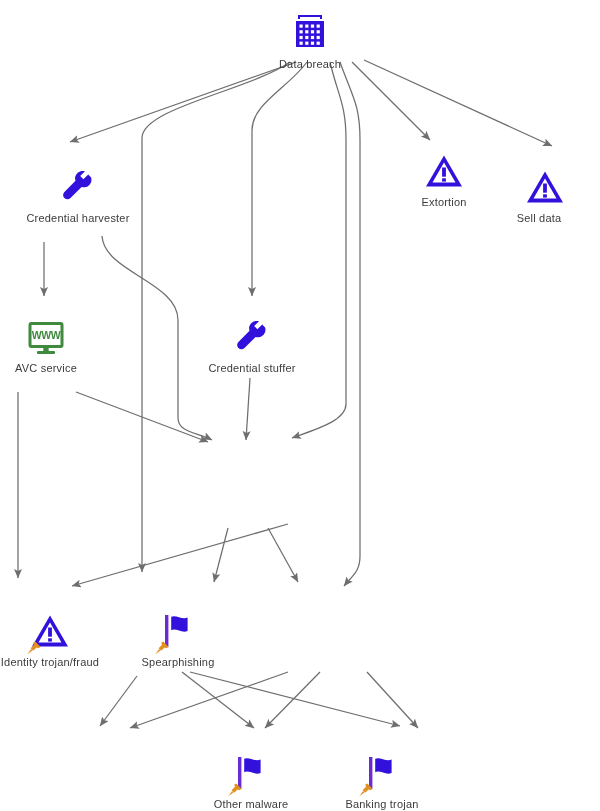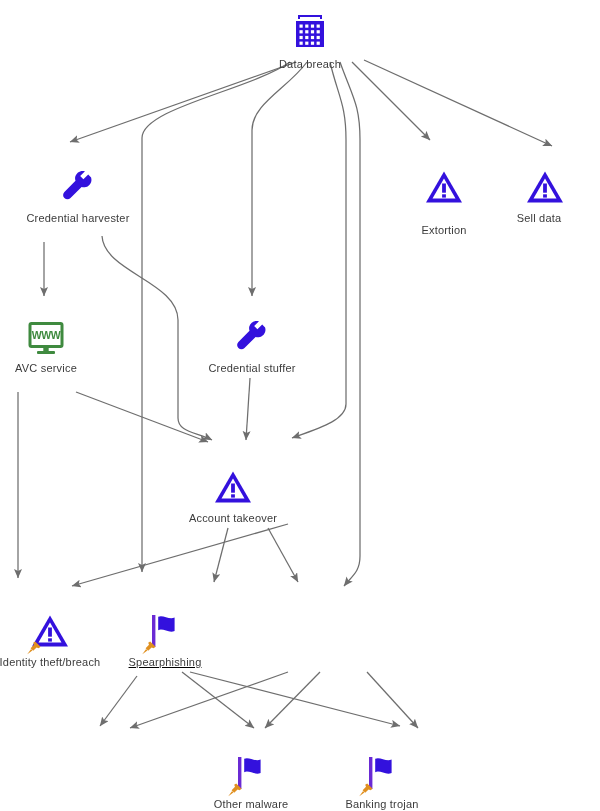--- a/index.html
+++ b/index.html
@@ -102,21 +102,21 @@
   <div class="node pinless" style="left:78px;top:162px;">
     <div class="iconwrap">
       <svg width="40" height="40" viewBox="0 0 40 40">
         <path d="M30.2,6.5 L25.4,11.3 L22.2,8.1 L27,3.3 C22.6,1.9 18.4,4.6 17.3,8.6 C16.9,10.1 17.1,11.5 17.5,12.8 L6.4,23.9 C4.7,25.6 4.7,28.3 6.4,30 C8.1,31.7 10.8,31.7 12.5,30 L23.6,18.9 C24.9,19.3 26.3,19.5 27.8,19.1 C31.8,18 34.5,13.8 33.1,9.4 z" fill="#3311dd"></path>
       </svg>
 
     </div>
     <div class="label">Credential harvester</div>
   </div>
 
-  <div class="node pinless" style="left:444px;top:162px;gap:12px;">
+  <div class="node pinless" style="left:444px;top:146px;">
     <div class="iconwrap">
       <svg width="40" height="40" viewBox="0 0 40 40">
         <path d="M20,3.5 L38,34.5 L2,34.5 z" fill="#3311dd"></path>
         <path d="M20,10.5 L31.5,30.5 L8.5,30.5 z" fill="#ffffff"></path>
         <rect x="18.1" y="15.5" width="3.8" height="9.2" fill="#3311dd"></rect>
         <rect x="18.1" y="26.3" width="3.8" height="3.3" fill="#3311dd"></rect>
       </svg>
 
     </div>
     <div class="label">Extortion</div>
@@ -151,52 +151,40 @@
   <div class="node pinless" style="left:252px;top:312px;">
     <div class="iconwrap">
       <svg width="40" height="40" viewBox="0 0 40 40">
         <path d="M30.2,6.5 L25.4,11.3 L22.2,8.1 L27,3.3 C22.6,1.9 18.4,4.6 17.3,8.6 C16.9,10.1 17.1,11.5 17.5,12.8 L6.4,23.9 C4.7,25.6 4.7,28.3 6.4,30 C8.1,31.7 10.8,31.7 12.5,30 L23.6,18.9 C24.9,19.3 26.3,19.5 27.8,19.1 C31.8,18 34.5,13.8 33.1,9.4 z" fill="#3311dd"></path>
       </svg>
 
     </div>
     <div class="label">Credential stuffer</div>
   </div>
 
-  <div class="node pinless" style="left:233px;top:462px;">
+
+  <div class="node" style="left:50px;top:606px;">
     <div class="iconwrap">
       <svg width="40" height="40" viewBox="0 0 40 40">
         <path d="M20,3.5 L38,34.5 L2,34.5 z" fill="#3311dd"></path>
         <path d="M20,10.5 L31.5,30.5 L8.5,30.5 z" fill="#ffffff"></path>
         <rect x="18.1" y="15.5" width="3.8" height="9.2" fill="#3311dd"></rect>
         <rect x="18.1" y="26.3" width="3.8" height="3.3" fill="#3311dd"></rect>
       </svg>
-
-    </div>
-    <div class="label">Account takeover</div>
-  </div>
-
-  <div class="node" style="left:50px;top:606px;">
-    <div class="iconwrap">
-      <svg width="40" height="40" viewBox="0 0 40 40">
-        <path d="M20,3.5 L38,34.5 L2,34.5 z" fill="#3311dd"></path>
-        <path d="M20,10.5 L31.5,30.5 L8.5,30.5 z" fill="#ffffff"></path>
-        <rect x="18.1" y="15.5" width="3.8" height="9.2" fill="#3311dd"></rect>
-        <rect x="18.1" y="26.3" width="3.8" height="3.3" fill="#3311dd"></rect>
-      </svg>
-      <span class="pin">
-        <svg width="16" height="16" viewBox="0 0 16 16">
-          <path d="M9.2,1.4 L14.6,6.8 L12.6,8.2 L10.6,7.4 L7.2,10.8 L4.6,8.2 L8,4.8 L7.2,2.8 z" fill="#e09020"></path>
-          <path d="M5.1,9.1 L1.3,14.2 L6.4,10.4 z" fill="#e09020"></path>
-        </svg>
-      </span>
-    </div>
-    <div class="label">Identity theft/breach</div>
-  </div>
-
-  <div class="node" style="left:165px;top:606px;text-decoration:underline;">
+      <span class="pin">
+        <svg width="16" height="16" viewBox="0 0 16 16">
+          <path d="M9.2,1.4 L14.6,6.8 L12.6,8.2 L10.6,7.4 L7.2,10.8 L4.6,8.2 L8,4.8 L7.2,2.8 z" fill="#e09020"></path>
+          <path d="M5.1,9.1 L1.3,14.2 L6.4,10.4 z" fill="#e09020"></path>
+        </svg>
+      </span>
+    </div>
+    <div class="label">Identity trojan/fraud</div>
+  </div>
+
+  <div class="node" style="left:178px;top:606px;">
     <div class="iconwrap">
       <svg width="40" height="40" viewBox="0 0 40 40">
         <rect x="7" y="3" width="3.4" height="32" fill="#6a2ad4"></rect>
         <path d="M13.2,4.8 C18,2.4 24,8.2 29.6,5.6 L29.6,19 C24,21.6 18,15.8 13.2,18.2 z" fill="#3311dd"></path>
       </svg>
       <span class="pin">
         <svg width="16" height="16" viewBox="0 0 16 16">
           <path d="M9.2,1.4 L14.6,6.8 L12.6,8.2 L10.6,7.4 L7.2,10.8 L4.6,8.2 L8,4.8 L7.2,2.8 z" fill="#e09020"></path>
           <path d="M5.1,9.1 L1.3,14.2 L6.4,10.4 z" fill="#e09020"></path>
         </svg>

